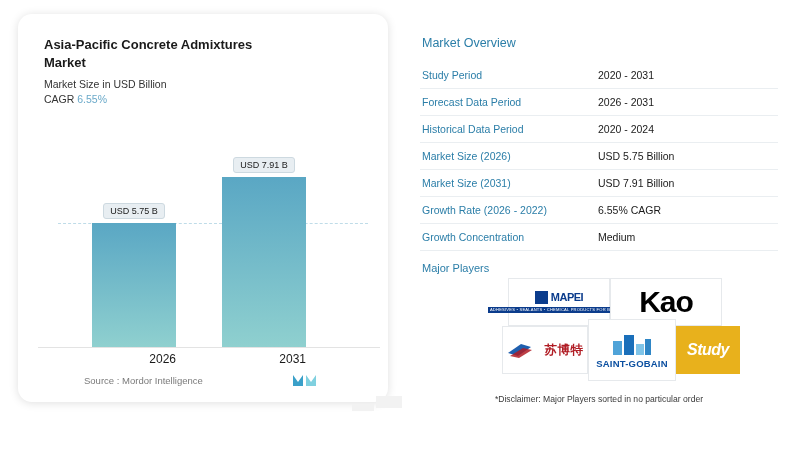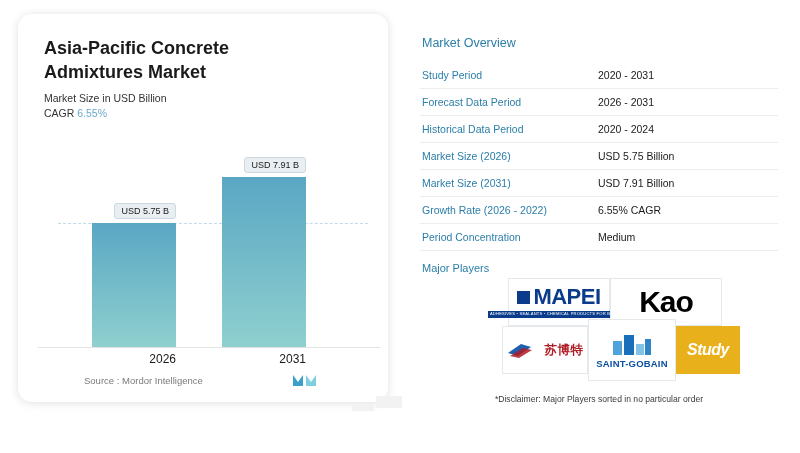--- a/index.html
+++ b/index.html
@@ -26,21 +26,21 @@
   .chart-card {
     position: relative;
     width: 370px; height: 388px;
     background: #ffffff;
     border-radius: 14px;
     box-shadow: 0 1px 10px rgba(0,0,0,0.13);
     padding: 22px 22px 10px 26px;
     overflow: hidden;
   }
   .chart-title {
-    font-size: 18px;
+    font-size: 13px;
     font-weight: bold;
     color: #1a1a1a;
     line-height: 1.35;
     max-width: 250px;
     margin: 0 0 7px 0;
   }
   .chart-sub {
     font-size: 10.5px;
     color: #333333;
     margin: 0 0 3px 0;
@@ -65,21 +65,21 @@
     border-top: 1px dashed #bfdce8;
   }
   .bars {
     position: absolute;
     left: 0; right: 0; bottom: 0; top: 0;
   }
   .bar-group {
     position: absolute;
     bottom: 0;
     width: 84px;
-    text-align: right;
+    text-align: center;
   }
   .bar-group.g0 { left: 48px; }
   .bar-group.g1 { left: 178px; }
   .bar-label {
     display: inline-block;
     font-size: 9px;
     color: #1a1a1a;
     background: #e8eef2;
     border: 1px solid #cdd9e0;
     border-radius: 3px;
@@ -174,21 +174,21 @@
   }
   .lb1 { width: 102px; height: 48px; left: 88px; top: 0; position: absolute; }
   .lb2 { width: 112px; height: 48px; left: 190px; top: 0; position: absolute; }
   .lb3 { width: 86px;  height: 48px; left: 82px;  top: 48px; position: absolute; }
   .lb4 { width: 88px;  height: 62px; left: 168px; top: 41px; position: absolute; }
   .lb5 { width: 64px;  height: 48px; left: 256px; top: 48px; position: absolute; }
 
   .mapei-wrap { text-align: center; line-height: 1; }
   .mapei-top { display: flex; align-items: center; justify-content: center; gap: 3px; }
   .mapei-sq { width: 13px; height: 13px; background: #0b3c8c; }
-  .mapei-txt { font-size: 22px; font-weight: bold; color: #0b3c8c; letter-spacing: -0.5px; }
+  .mapei-txt { font-size: 11px; font-weight: bold; color: #0b3c8c; letter-spacing: -0.5px; }
   .mapei-bar {
     margin-top: 3px;
     background: #0b3c8c;
     color: #ffffff;
     font-size: 4.1px;
     letter-spacing: 0.2px;
     padding: 1px 2px;
     white-space: nowrap;
   }
 
@@ -300,21 +300,21 @@
       </tr>
       <tr>
         <td class="k">Market Size (2031)</td>
         <td class="v">USD 7.91 Billion</td>
       </tr>
       <tr>
         <td class="k">Growth Rate (2026 - 2022)</td>
         <td class="v">6.55% CAGR</td>
       </tr>
       <tr>
-        <td class="k">Period Concentration</td>
+        <td class="k">Growth Concentration</td>
         <td class="v">Medium</td>
       </tr>
     </tbody>
       </table>
 
     <div class="players-title">Major Players</div>
 
     <div class="players">
 
       <div class="logo-box lb1">

